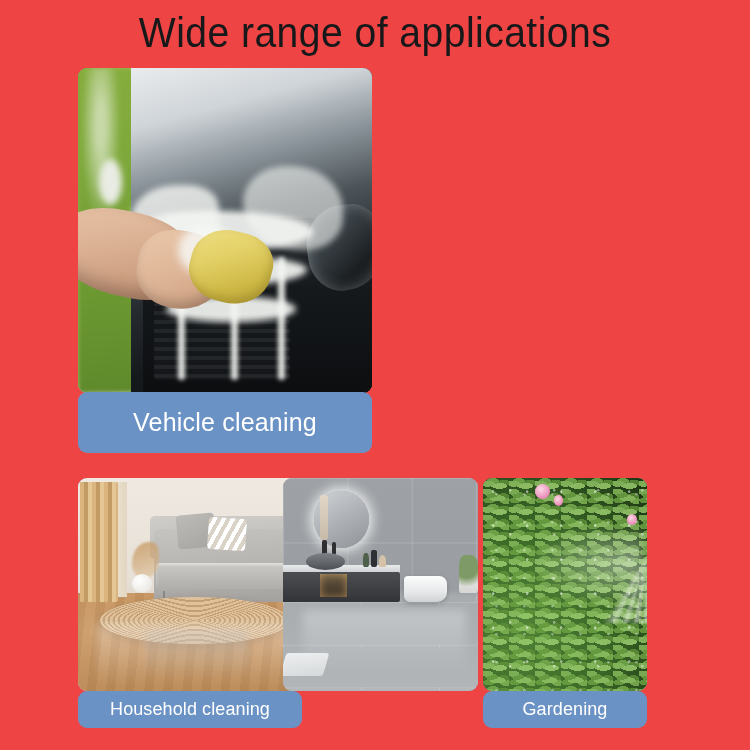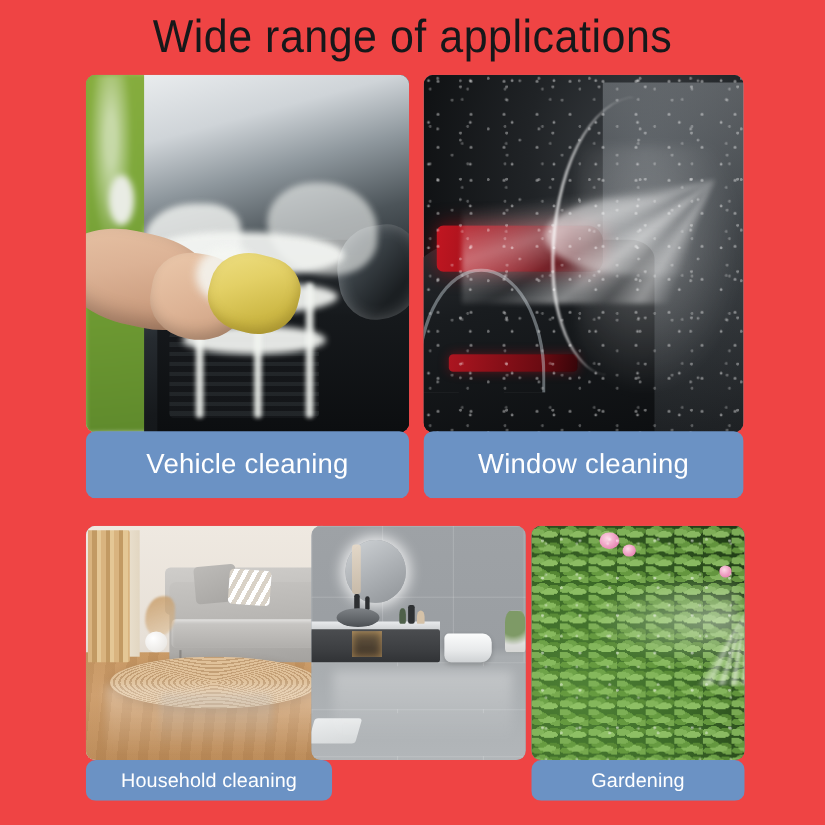--- a/index.html
+++ b/index.html
@@ -80,21 +80,21 @@
   
   .card.bot { top: 478px; height: 250px; }
   .card.bot .photo { height: 213px; }
   .card.bot .caption {
     height: 37px;
     font-size: 18px;
     letter-spacing: 0.1px;
   }
   #card-household { left: 78px;  width: 224px; }
   #card-hygienic  { left: 283px; width: 195px; }
-  #card-gardening { left: 483px; width: 164px; padding-left: 30px; }
+  #card-gardening { left: 483px; width: 164px; }
 
   .inner { position: absolute; inset: 0; }
 
   
   #photo-vehicle .bg {
     position: absolute; inset: 0;
     background:
       linear-gradient(100deg, #7da33a 0%, #9dbf55 14%, #cfd6cf 22%, #e8ebe6 30%,
                       #dfe3e0 42%, #c9cfcd 52%, #aeb5b6 60%, #6d7477 70%,
                       #3a4045 80%, #24282c 90%, #1a1d20 100%);
@@ -536,40 +536,20 @@
         <div class="hand"></div>
         <div class="spongefoam"></div>
         <div class="sponge"></div>
       </div>
     </div>
     <div class="caption">
       <span>Vehicle cleaning</span>
     </div>
   </div>
 
-  <div class="card top" id="card-window">
-    <div class="photo" id="photo-window">
-      <div class="inner">
-        <div class="bg"></div>
-        <div class="reflection"></div>
-        <div class="body"></div>
-        <div class="tail"></div>
-        <div class="tail2"></div>
-        <div class="fender"></div>
-        <div class="speck"></div>
-        <div class="mist"></div>
-        <div class="sprayfan"></div>
-        <div class="arc"></div>
-        <div class="sprayjet"></div>
-      </div>
-    </div>
-    <div class="caption">
-      <span>Window cleaning</span>
-    </div>
-  </div>
 
   <div class="card bot" id="card-household">
     <div class="photo" id="photo-household">
       <div class="inner">
         <div class="wall"></div>
         <div class="floor"></div>
         <div class="curtain2"></div>
         <div class="curtain"></div>
         <div class="sofaback"></div>
         <div class="sofa"></div>

